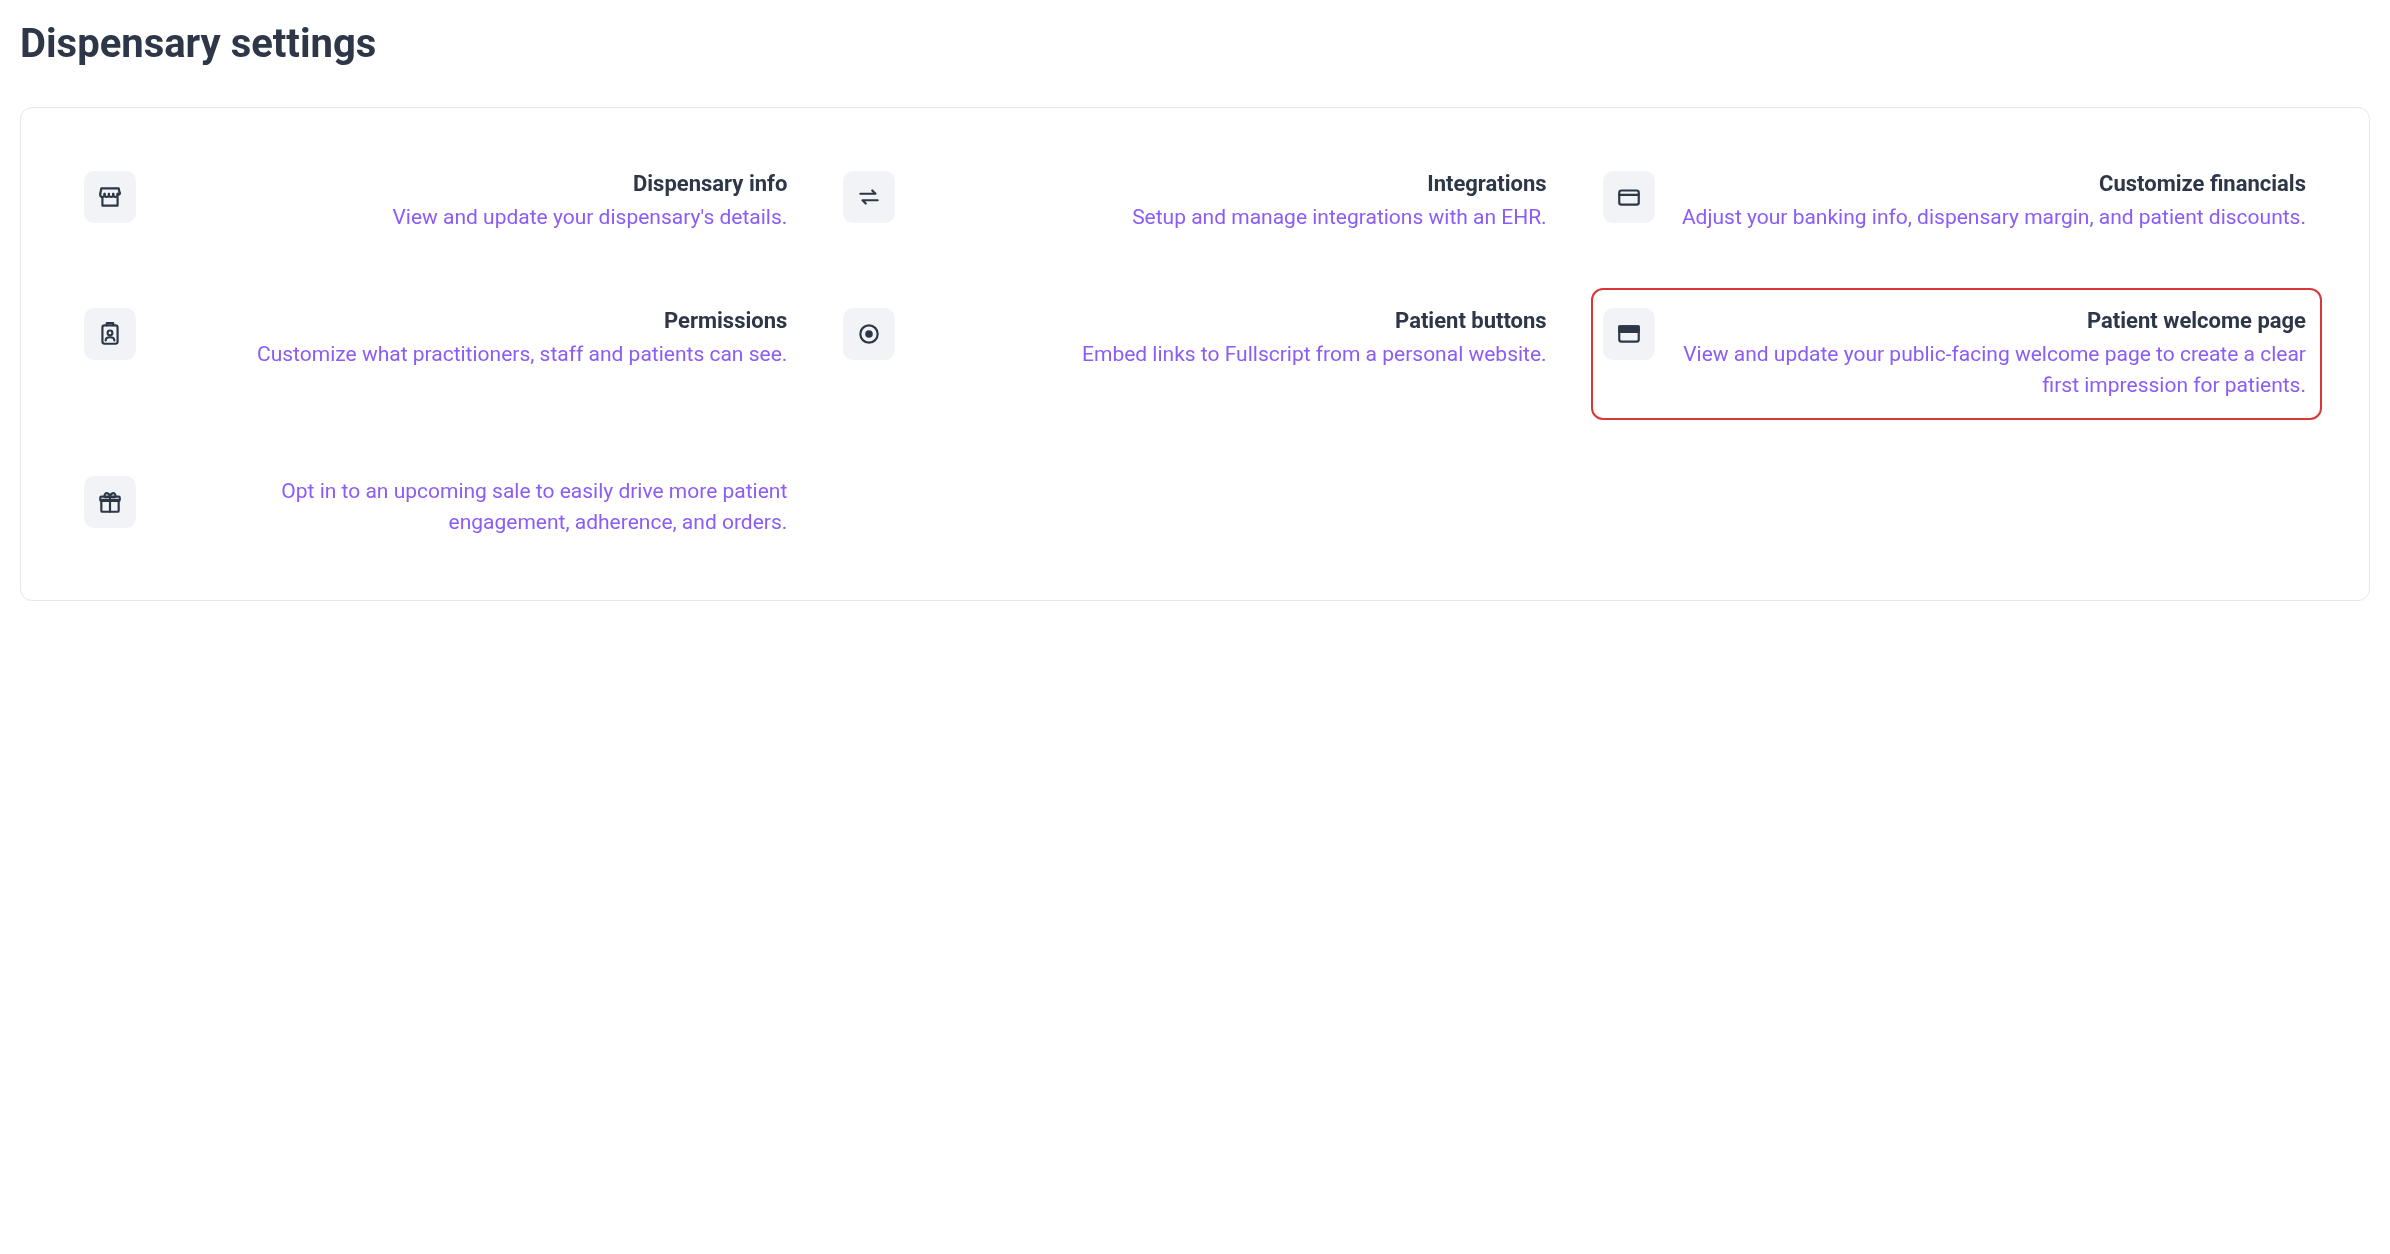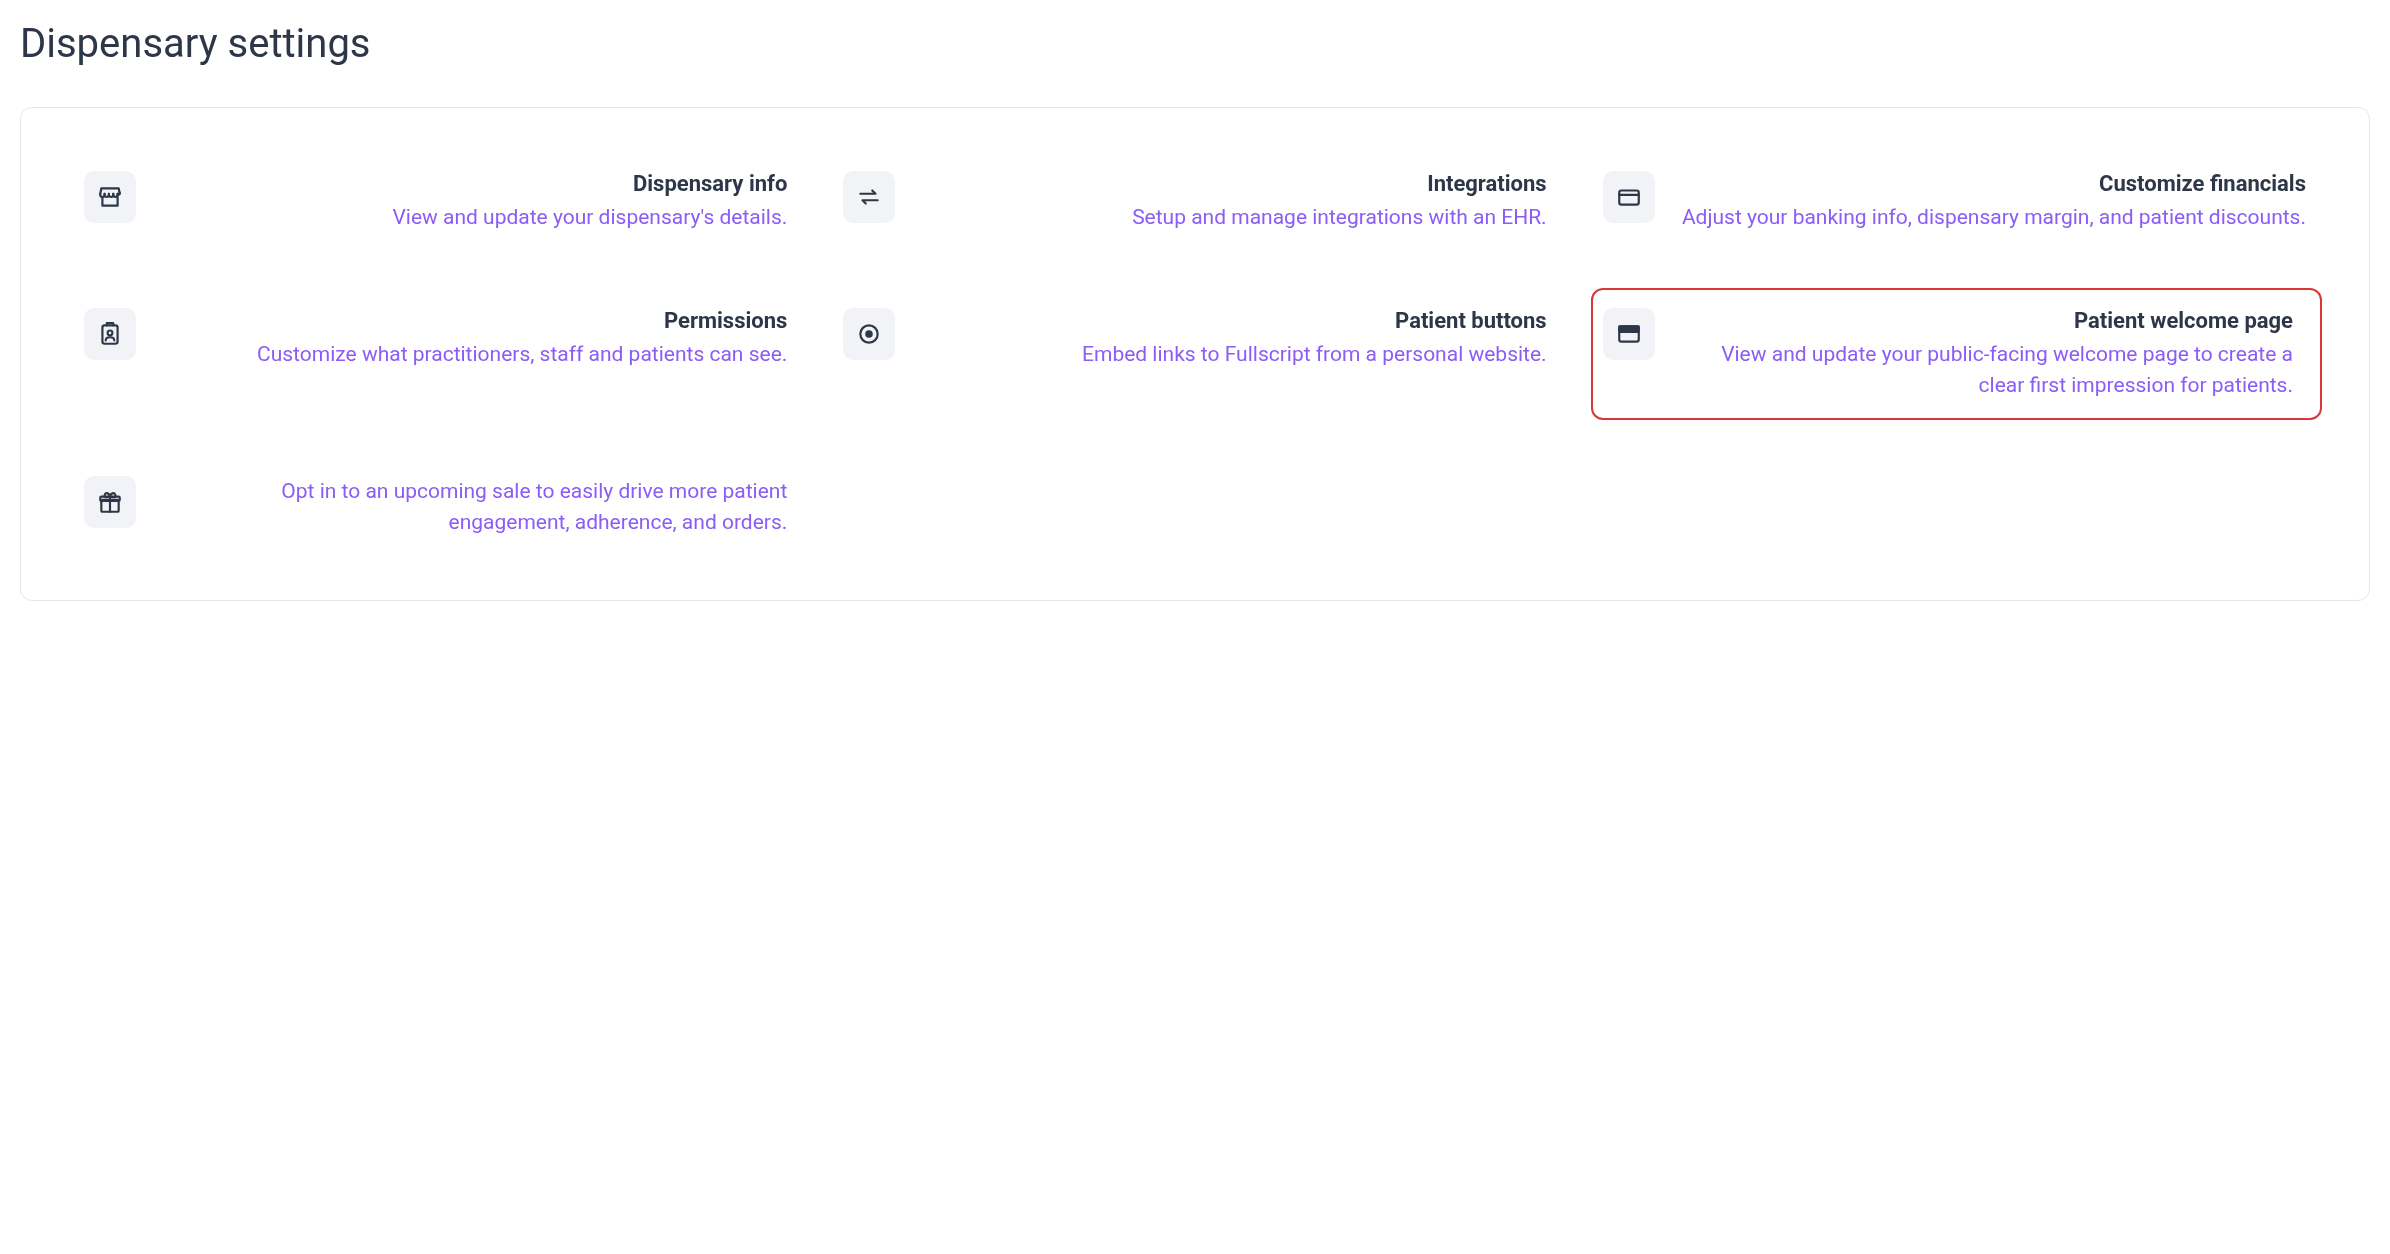--- a/index.html
+++ b/index.html
@@ -7,21 +7,21 @@
       padding: 0;
       box-sizing: border-box;
     }
     body {
       font-family: -apple-system, BlinkMacSystemFont, 'Segoe UI', Roboto, Helvetica, Arial, sans-serif;
       background: #ffffff;
       padding: 20px;
     }
     .page-title {
       font-size: 40px;
-      font-weight: 400;
+      font-weight: 700;
       color: #2d3748;
       margin-bottom: 40px;
     }
     .settings-container {
       border: 1px solid #e2e8f0;
       border-radius: 12px;
       padding: 55px;
     }
     .settings-grid {
       display: grid;
@@ -33,21 +33,21 @@
       align-items: flex-start;
       gap: 20px;
       cursor: pointer;
       padding: 8px;
       border-radius: 10px;
       text-align: right;
     }
     .card.highlighted {
       border: 2px solid #d93838;
       border-radius: 12px;
-      padding: 18px 27px 18px 10px;
+      padding: 18px 14px 18px 10px;
       margin: -12px -8px -12px -4px;
     }
     .icon-box {
       background: #f1f3f6;
       width: 52px;
       height: 52px;
       border-radius: 10px;
       display: flex;
       align-items: center;
       justify-content: center;

